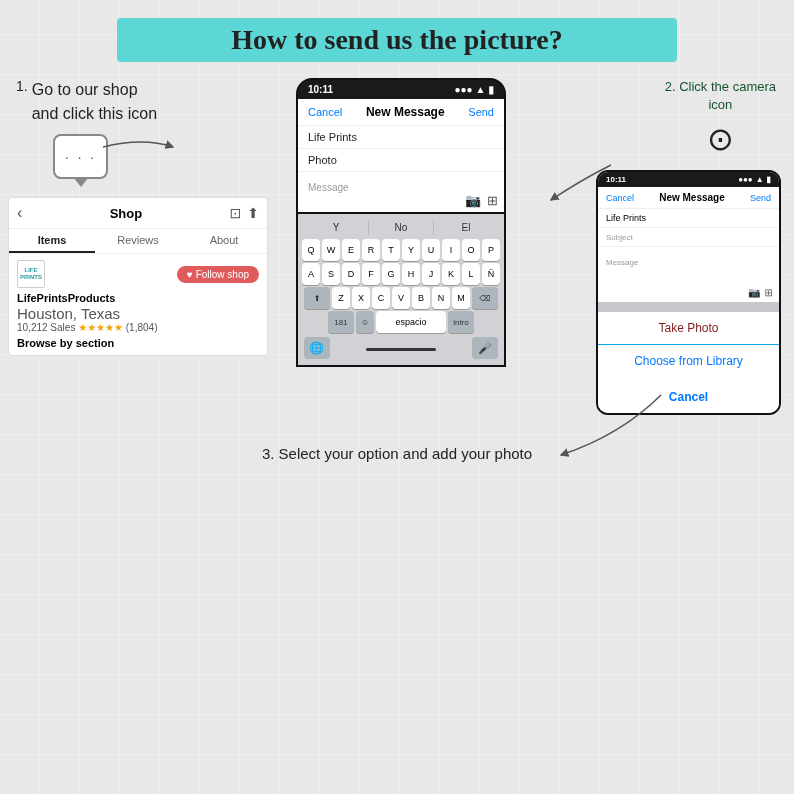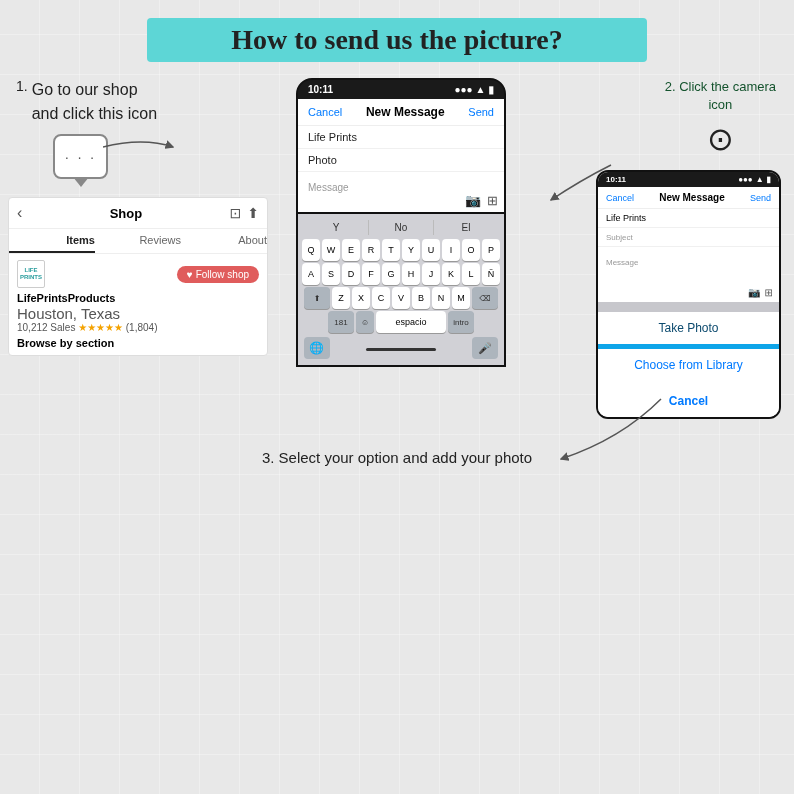--- a/index.html
+++ b/index.html
@@ -13,21 +13,21 @@
       font-family: -apple-system, BlinkMacSystemFont, 'Segoe UI', Arial, sans-serif;
       overflow: hidden;
       position: relative;
     }
 
     
     .title-bar {
       background-color: #5dd6d6;
       border-radius: 4px;
       margin: 18px auto 0;
-      width: 500px;
+      width: 560px;
       text-align: center;
       padding: 6px 20px;
     }
     .title-bar h1 {
       font-size: 28px;
       font-weight: 700;
       color: #222;
       font-family: Georgia, serif;
     }
 
@@ -91,21 +91,21 @@
       gap: 6px;
       color: #555;
       font-size: 14px;
     }
     .shop-tabs {
       display: flex;
       border-bottom: 1px solid #eee;
     }
     .shop-tab {
       flex: 1;
-      text-align: right;
+      text-align: center;
       padding: 5px 0;
       font-size: 11px;
       color: #666;
     }
     .shop-tab.active {
       color: #222;
       border-bottom: 2px solid #222;
       font-weight: 600;
     }
     .shop-body {
@@ -639,21 +639,21 @@
             <span style="font-size:8px; color:#999;">Message</span>
             <div class="phone2-body-icons">
               <span>📷</span>
               <span>⊞</span>
             </div>
           </div>
 
           <div style="background:#c7c7cc; height:10px;"></div>
 
           <div style="background:#f2f2f7;">
-            <div style="background:white; text-align:center; padding:9px; font-size:12px; color:#0c4a6e; border-bottom:5px solid #0ea5e9;">Take Photo</div>
+            <div style="background:white; text-align:center; padding:9px; font-size:12px; color:#7f1d1d; border-bottom:1px solid #0ea5e9;">Take Photo</div>
             <div style="background:white; text-align:center; padding:9px; font-size:12px; color:#007aff;">Choose from Library</div>
           </div>
           <div style="background:white; text-align:center; padding:9px; font-size:12px; font-weight:700; color:#007aff; margin-top:4px;">Cancel</div>
         </div>
 
         <svg width="140" height="80" style="position:absolute; bottom:-50px; right:100px;">
           <path d="M 120 10 Q 80 50 20 70" stroke="#555" stroke-width="1.5" fill="none" marker-end="url(#arr3)"></path>
           <defs>
             <marker id="arr3" markerWidth="6" markerHeight="6" refX="5" refY="3" orient="auto">
               <path d="M0,0 L6,3 L0,6 Z" fill="#555"></path>

